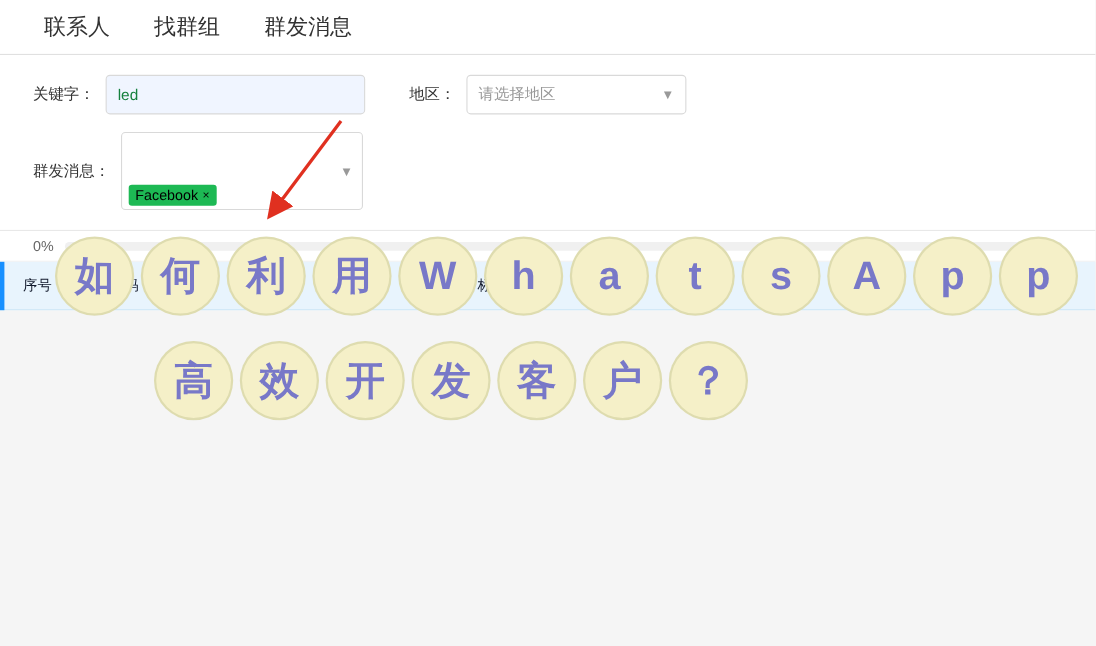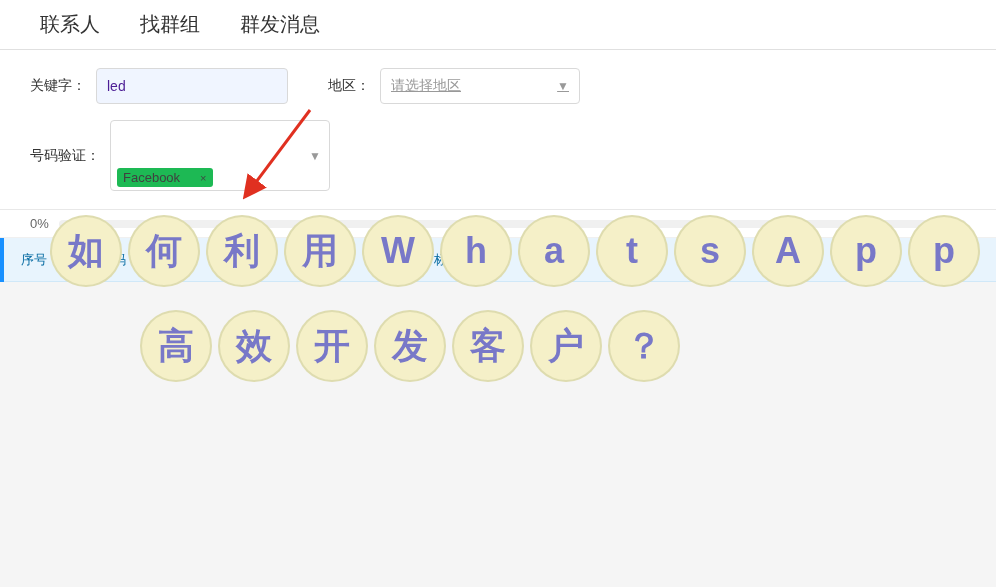--- a/index.html
+++ b/index.html
@@ -58,46 +58,45 @@
       display: flex;
       align-items: center;
       gap: 10px;
     }
     .form-label {
       font-size: 14px;
       color: #333;
       white-space: nowrap;
     }
     .form-input {
-      width: 192px;
+      width: 236px;
       height: 36px;
       border: 1px solid #d9d9d9;
       border-radius: 4px;
       padding: 0 10px;
       font-size: 14px;
       background: #f0f5ff;
-      color: #4c1d95;
+      color: #15803d;
       outline: none;
     }
 
     
     .region-select {
       width: 200px;
       height: 36px;
       border: 1px solid #d9d9d9;
       border-radius: 4px;
       padding: 0 10px;
       font-size: 14px;
       color: #999;
       background: #fff;
       display: flex;
       align-items: center;
       justify-content: space-between;
       cursor: pointer;
-      text-decoration: underline;
     }
     .region-select .chevron {
       color: #999;
       font-size: 12px;
     }
 
     
     .social-select {
       width: 220px;
       min-height: 36px;
@@ -116,27 +115,27 @@
     .social-select .chevron-down {
       position: absolute;
       right: 8px;
       top: 50%;
       transform: translateY(-50%);
       color: #999;
       font-size: 12px;
     }
     .tag {
       background: #1db954;
-      color: #404040;
+      color: #000000;
       border-radius: 3px;
       padding: 2px 6px;
       font-size: 13px;
       display: flex;
       align-items: center;
-      gap: 20px;
+      gap: 4px;
       margin-top: 44px;
     }
     .tag .close {
       cursor: pointer;
       font-size: 11px;
       opacity: 0.9;
     }
 
     
     .progress-area {
@@ -167,21 +166,21 @@
     .table-header {
       display: flex;
       align-items: center;
       background: #e8f4fd;
       border-bottom: 1px solid #d0e8f8;
       height: 44px;
       padding: 0 0 0 0;
     }
     .th-cell {
       font-size: 13px;
-      color: #0369a1;
+      color: #0f172a;
       padding: 0 10px;
       white-space: nowrap;
       display: flex;
       align-items: center;
     }
     .th-cell.seq { width: 60px; justify-content: center; }
     .th-cell.phone { width: 160px; }
     .th-cell.name { width: 200px; }
     .th-cell.title { width: 200px; }
     .th-cell.source { width: 160px; }
@@ -242,21 +241,21 @@
     <div class="form-group">
       <label class="form-label">地区：</label>
       <div class="region-select">
         <span>请选择地区</span>
         <span class="chevron">▼</span>
       </div>
     </div>
   </div>
   <div class="form-row" style="margin-bottom:0">
     <div class="form-group">
-      <label class="form-label">号码验证：</label>
+      <label class="form-label">群发消息：</label>
       <div class="social-select">
         <span class="tag">
           <span>Facebook</span>
           <span class="close">×</span>
         </span>
         <span class="chevron-down">▼</span>
       </div>
     </div>
   </div>
 </div>

